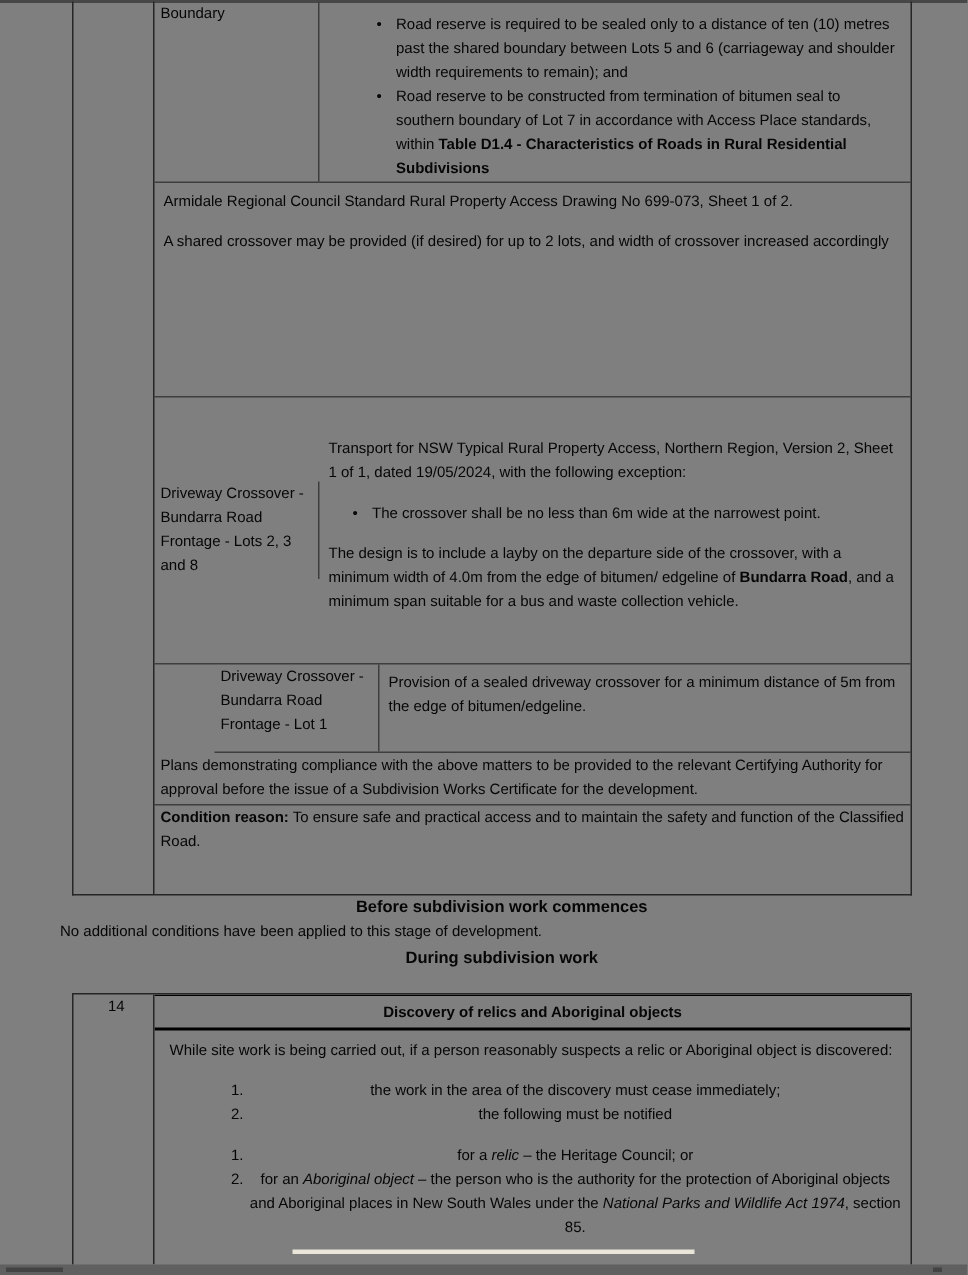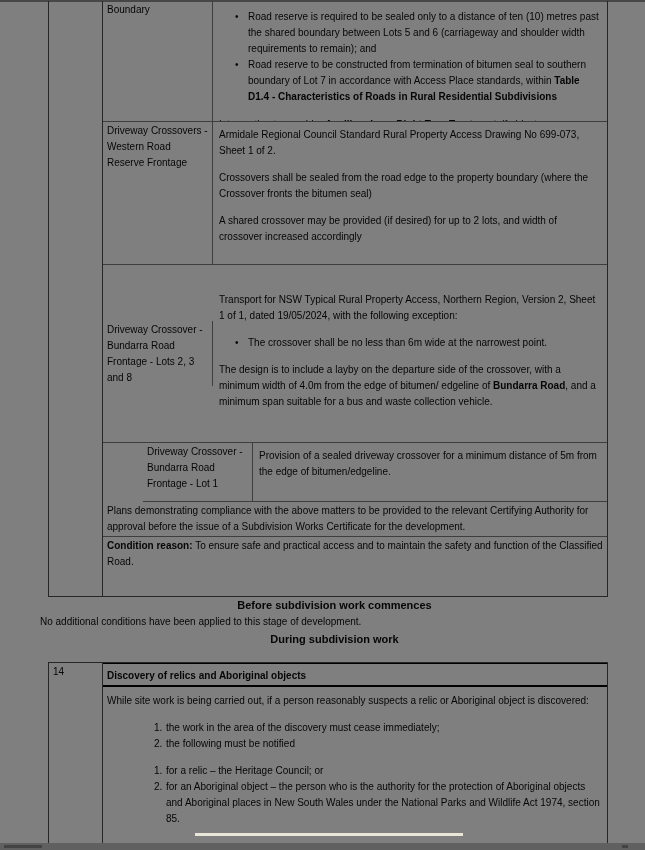--- a/index.html
+++ b/index.html
@@ -19,54 +19,54 @@
     display:flex;box-sizing:border-box;
   }
   .num-col{width:54px;border-right:1px solid #262626;box-sizing:border-box;}
   .content-col{flex:1;display:flex;flex-direction:column;box-sizing:border-box;}
   .sub-row{display:flex;border-bottom:1px solid #3e3e3e;box-sizing:border-box;}
   .sub-label{
     width:110px;box-sizing:border-box;border-right:1px solid #3e3e3e;
     padding:1px 3px 0 4px;
   }
   .sub-detail{flex:1;box-sizing:border-box;padding:1px 6px 0 6px;overflow:hidden;}
-  .h147{height:121px;} .h143{height:143px;} .h178{height:178px;align-items:center;} .h59{height:59px;margin-left:40px;}
+  .h147{height:121px;gap:16px;} .h143{height:143px;} .h178{height:178px;align-items:center;} .h59{height:59px;margin-left:40px;}
   .col-flex{display:flex;flex-direction:column;}
   .bullet-list{padding:7px 0 0 0;}
   .bullet-item{position:relative;padding-left:29px;}
   .bullet-item .mark{position:absolute;left:16px;top:0;}
   .note-bottom{margin-top:12px;}
   p.doc{margin:0 0 11px 0;}
   p.doc.first{margin-top:4px;}
   .plans-row{
     height:35px;box-sizing:border-box;border-bottom:1px solid #3e3e3e;
     padding:1px 4px 0 4px;overflow:hidden;
   }
   .reason-row{height:34px;box-sizing:border-box;padding:1px 4px 0 4px;overflow:hidden;}
   b{font-weight:bold;}
   
   .heading-center{left:12px;width:645px;text-align:center;font-weight:bold;font-size:11px;line-height:14px;}
   .plain-note{left:40px;width:580px;line-height:14px;}
   
   .relic-table{
     left:48px;top:662px;width:560px;height:181px;
     border-left:1px solid #262626;border-right:1px solid #262626;border-top:1px solid #262626;
-    display:flex;box-sizing:border-box;overflow:hidden;
+    display:flex;box-sizing:border-box;overflow:hidden;text-align:center;
   }
   .relic-num{width:54px;border-right:1px solid #262626;box-sizing:border-box;padding:1px 0 0 4px;}
   .relic-content{flex:1;box-sizing:border-box;overflow:hidden;}
   .relic-header{
     font-weight:bold;border-bottom:2.5px solid #000;border-top:1px solid #000;
     padding:4px 4px 1px 4px;line-height:16px;box-sizing:border-box;
   }
   .relic-body{padding:2px 6px 0 4px;}
   .num-list{margin:11px 0 0 0;}
   .num-item{position:relative;padding-left:59px;}
   .num-item .n{position:absolute;left:47px;top:0;}
-  .em{}
+  .em{font-style:italic;}
   
   .page-bottom-rule{left:195px;top:833px;width:268px;height:3px;background:#e9e6d9;}
   .status-bar{left:0;top:843px;width:645px;height:7px;background:#606060;}
   .smudge{position:absolute;background:#434343;}
   .smudge-left{left:4px;top:2px;width:38px;height:3px;}
   .smudge-right{left:622px;top:2px;width:6px;height:3px;}
 </style>
 </head>
 <body>
 
@@ -91,26 +91,22 @@
             <span>Road reserve to be constructed from termination of bitumen seal to southern boundary of Lot 7 in accordance with Access Place standards, within </span><b>Table D1.4 - Characteristics of Roads in Rural Residential Subdivisions</b>
           </div>
         </div>
         <div class="note-bottom">
           <span>Intersection to consider </span><b>Auxiliary Lane Right Turn Treatment</b><span>, if objects.</span>
         </div>
       </div>
     </div>
 
     <div class="sub-row h143">
-      <div class="sub-label">
-        <span>Driveway Crossovers - Western Road Reserve Frontage</span>
-      </div>
       <div class="sub-detail">
         <p class="doc first">Armidale Regional Council Standard Rural Property Access Drawing No 699-073, Sheet 1 of 2.</p>
-        <p class="doc">Crossovers shall be sealed from the road edge to the property boundary (where the Crossover fronts the bitumen seal)</p>
         <p class="doc">A shared crossover may be provided (if desired) for up to 2 lots, and width of crossover increased accordingly</p>
       </div>
     </div>
 
     <div class="sub-row h178">
       <div class="sub-label">
         <span>Driveway Crossover - Bundarra Road Frontage - Lots 2, 3 and 8</span>
       </div>
       <div class="sub-detail">
         <p class="doc first">Transport for NSW Typical Rural Property Access, Northern Region, Version 2, Sheet 1 of 1, dated 19/05/2024, with the following exception:</p>

